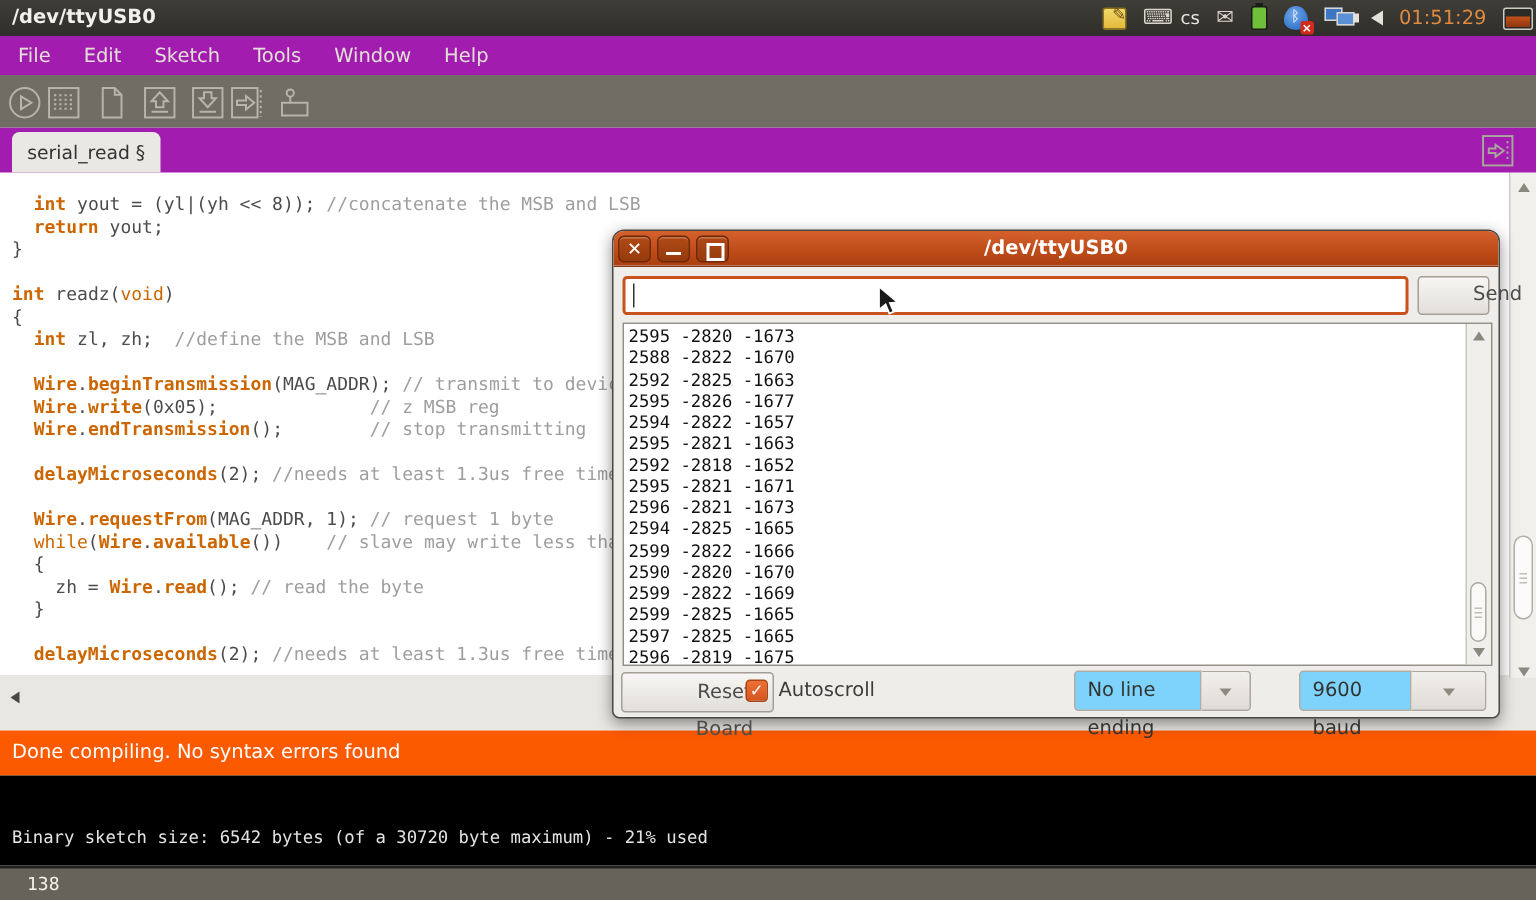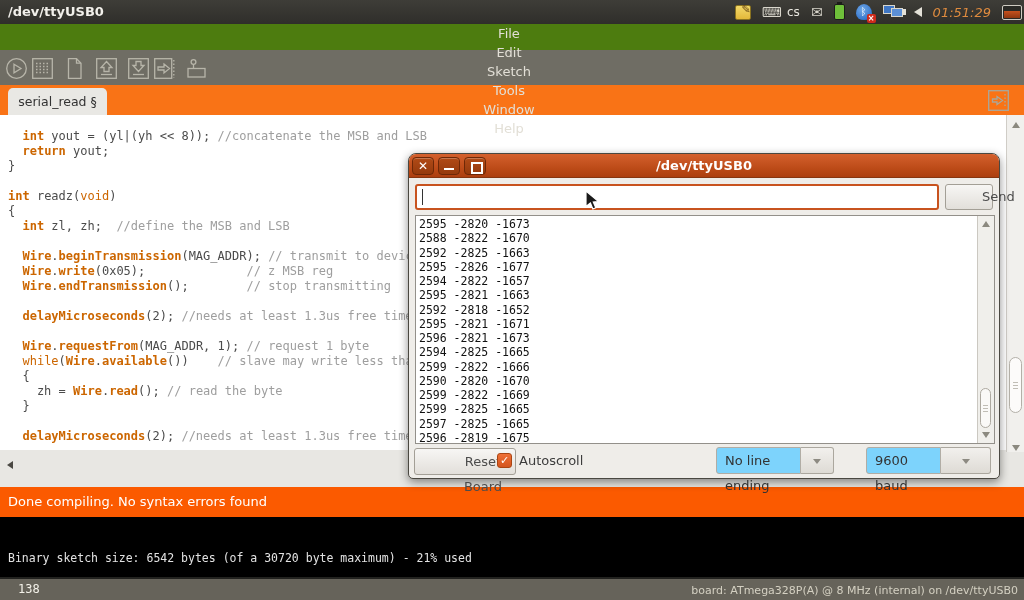--- a/index.html
+++ b/index.html
@@ -20,36 +20,36 @@
   .tray-batt { width:11px; height:16px; border:1px solid #1c1c19; background:#6fbf3a; border-radius:2px; position:relative; }
   .tray-batt:before { content:""; position:absolute; left:2px; top:-3px; width:5px; height:2px; background:#1c1c19; }
   .tray-bt { width:16px; height:16px; border-radius:50% 50% 50% 50%/60% 60% 40% 40%; background:radial-gradient(circle at 40% 35%, #6fa8e8, #1f62c0); position:relative; color:#fff; font-size:10px; text-align:center; line-height:15px; }
   .tray-bt:after { content:"×"; position:absolute; right:-4px; bottom:-3px; width:9px; height:9px; background:#cf2a1b; border-radius:2px; color:#fff; font-size:8px; line-height:9px; font-weight:bold; }
   .tray-net { width:20px; height:16px; position:relative; }
   .tray-net .m1,.tray-net .m2 { position:absolute; width:12px; height:9px; background:#3f76c4; border:1px solid #d9d6cc; }
   .tray-net .m1 { left:0; top:1px; }
   .tray-net .m2 { right:0; top:4px; background:#5b8fd6; }
   .tray-vol { width:0; height:0; border-top:5px solid transparent; border-bottom:5px solid transparent; border-right:8px solid #e4e1d8; position:relative; }
   .tray-vol:before { content:""; position:absolute; left:-12px; top:-3px; width:4px; height:6px; background:#e4e1d8; }
-  #tray-clock { font-size:13px; color:#de8b3f;font-style:italic; }
+  #tray-clock { font-size:13px; color:#de8b3f; }
   .tray-session { width:20px; height:15px; border:1px solid #cfccc2; background:#2a2a26; border-radius:2px; position:relative; }
   .tray-session:before { content:""; position:absolute; left:1px; right:1px; bottom:1px; height:7px; background:linear-gradient(#c6511d,#8e3710); }
 
   
-  #menubar { left:0; top:24px; width:1024px; height:26px; background:#4d7c0f; display:flex; align-items:center; padding-left:8px; z-index:29;flex-direction:column; }
+  #menubar { left:0; top:24px; width:1024px; height:26px; background:#a21caf; display:flex; align-items:center; padding-left:8px; z-index:29; }
   .menu-item { color:#e2dfd6; font-size:13px; margin-right:14px; padding:2px 4px; }
 
   
   #toolbar { left:0; top:50px; width:1024px; height:35px; background:#6f6d64; display:flex; align-items:center; z-index:28; }
   .tbtn { width:23px; height:23px; margin-top:1px; }
   .tbtn svg { display:block; }
   .g1 { margin-left:5px; } .g2 { margin-left:3px; } .g3 { margin-left:9px; }
 
   
-  #tabbar { left:0; top:85px; width:1024px; height:30px; background:#f97316; z-index:27; }
+  #tabbar { left:0; top:85px; width:1024px; height:30px; background:#a21caf; z-index:27; }
   #tab-active { position:absolute; left:8px; bottom:0; width:99px; height:27px; background:#e9e8e4; border-radius:5px 5px 0 0; text-align:center; line-height:27px; font-size:12.5px; color:#333; }
   #tab-menu-btn { position:absolute; right:14px; top:4px; width:23px; height:23px; }
 
   
   #editor { left:0; top:115px; width:1006px; height:335px; background:#fff; overflow:hidden; z-index:1; }
   #code-area { padding:14px 0 0 8px; font-family:"DejaVu Sans Mono", monospace; font-size:12px; line-height:15px; color:#4b4b4b; white-space:pre; }
   .code-line span { white-space:pre; }
   .k  { color:#cc6600; font-weight:bold; }
   .k2 { color:#cc6600;margin-top:19px; }
   .fn { color:#cc6600; font-weight:bold; }
@@ -231,21 +231,20 @@
 </div>
 
 <div id="compile-bar" class="abs">
   <span>Done compiling. No syntax errors found</span>
 </div>
 <div id="console" class="abs">
   <div id="console-text">Binary sketch size: 6542 bytes (of a 30720 byte maximum) - 21% used</div>
 </div>
 <div id="bottombar" class="abs">
   <span id="line-number">138</span>
-  <span id="board-info">board: ATmega328P(A) @ 8 MHz (internal) on /dev/ttyUSB0</span>
 </div>
 
 <div id="serial-win" class="abs">
   <div id="sw-titlebar">
     <div id="sw-title">/dev/ttyUSB0</div>
     <div id="btn-close" class="winbtn">✕</div>
     <div id="btn-min" class="winbtn"></div>
     <div id="btn-max" class="winbtn"></div>
   </div>
 

